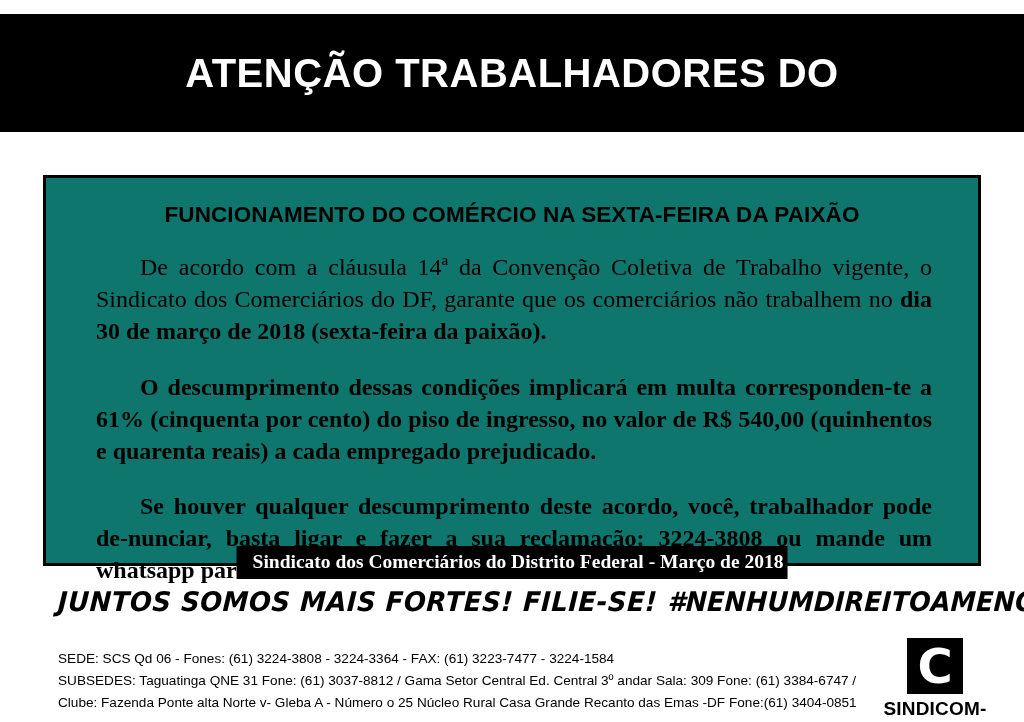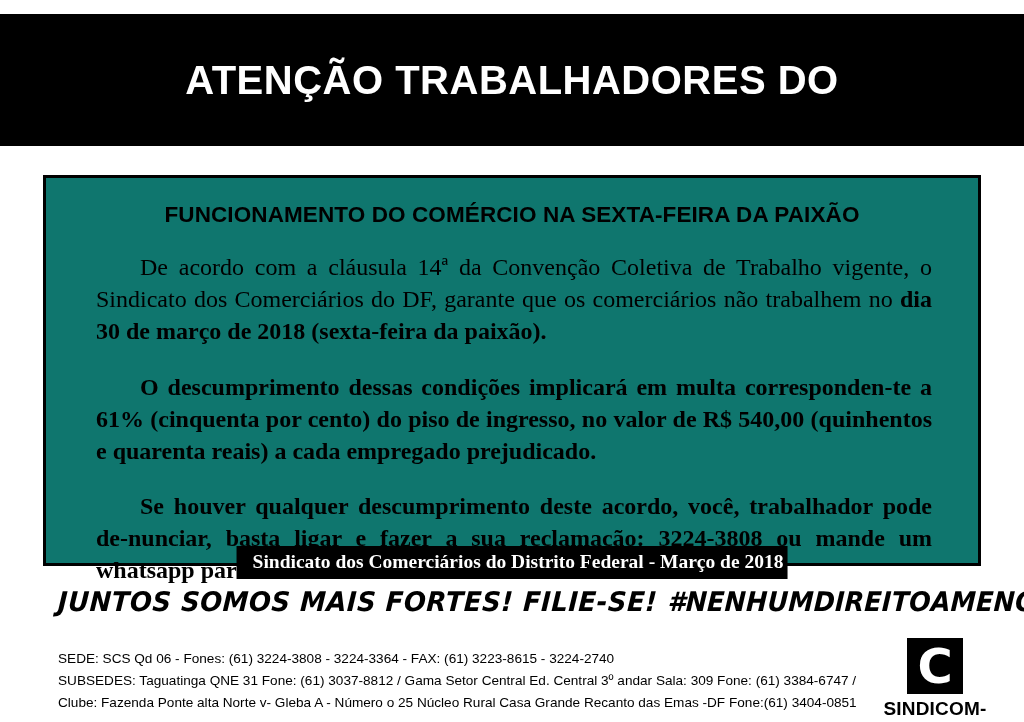--- a/index.html
+++ b/index.html
@@ -22,21 +22,21 @@
     box-sizing: border-box;
     background: #ffffff;
   }
 
   
   .header-banner {
     position: absolute;
     left: 0;
     top: 14px;
     width: 1024px;
-    height: 132px;
+    height: 118px;
     background: #000000;
     display: flex;
     flex-direction: column;
     align-items: center;
     justify-content: center;
   }
   .header-line {
     color: #ffffff;
     font-family: "Liberation Sans", sans-serif;
     font-weight: bold;
@@ -217,21 +217,21 @@
 
     <div class="signature-strip">Sindicato dos Comerciários do Distrito Federal - Março de 2018</div>
   </div>
 
   <div class="slogans">
     <div class="slogan-left">JUNTOS SOMOS MAIS FORTES! FILIE-SE!</div>
     <div class="slogan-right">#NENHUMDIREITOAMENOS</div>
   </div>
 
   <div class="address-block">
-    <div class="address-line">SEDE: SCS Qd 06 - Fones: (61) 3224-3808 - 3224-3364 - FAX: (61) 3223-8615 - 3224-2740</div>
+    <div class="address-line">SEDE: SCS Qd 06 - Fones: (61) 3224-3808 - 3224-3364 - FAX: (61) 3223-7477 - 3224-1584</div>
     <div class="address-line">SUBSEDES: Taguatinga  QNE 31 Fone: (61) 3037-8812  / Gama Setor Central Ed. Central 3º andar Sala: 309 Fone: (61) 3384-6747 /</div>
     <div class="address-line">Clube: Fazenda Ponte alta Norte v- Gleba A - Número o 25 Núcleo Rural Casa Grande Recanto das Emas -DF Fone:(61) 3404-0851</div>
   </div>
 
   <div class="logo">
     <div class="logo-mark">
       <div class="c-glyph">C</div>
     </div>
     <div class="logo-name">SINDICOM-DF</div>
     <div class="logo-sub">Sindicato dos Comerciários do Distrito Federal</div>

